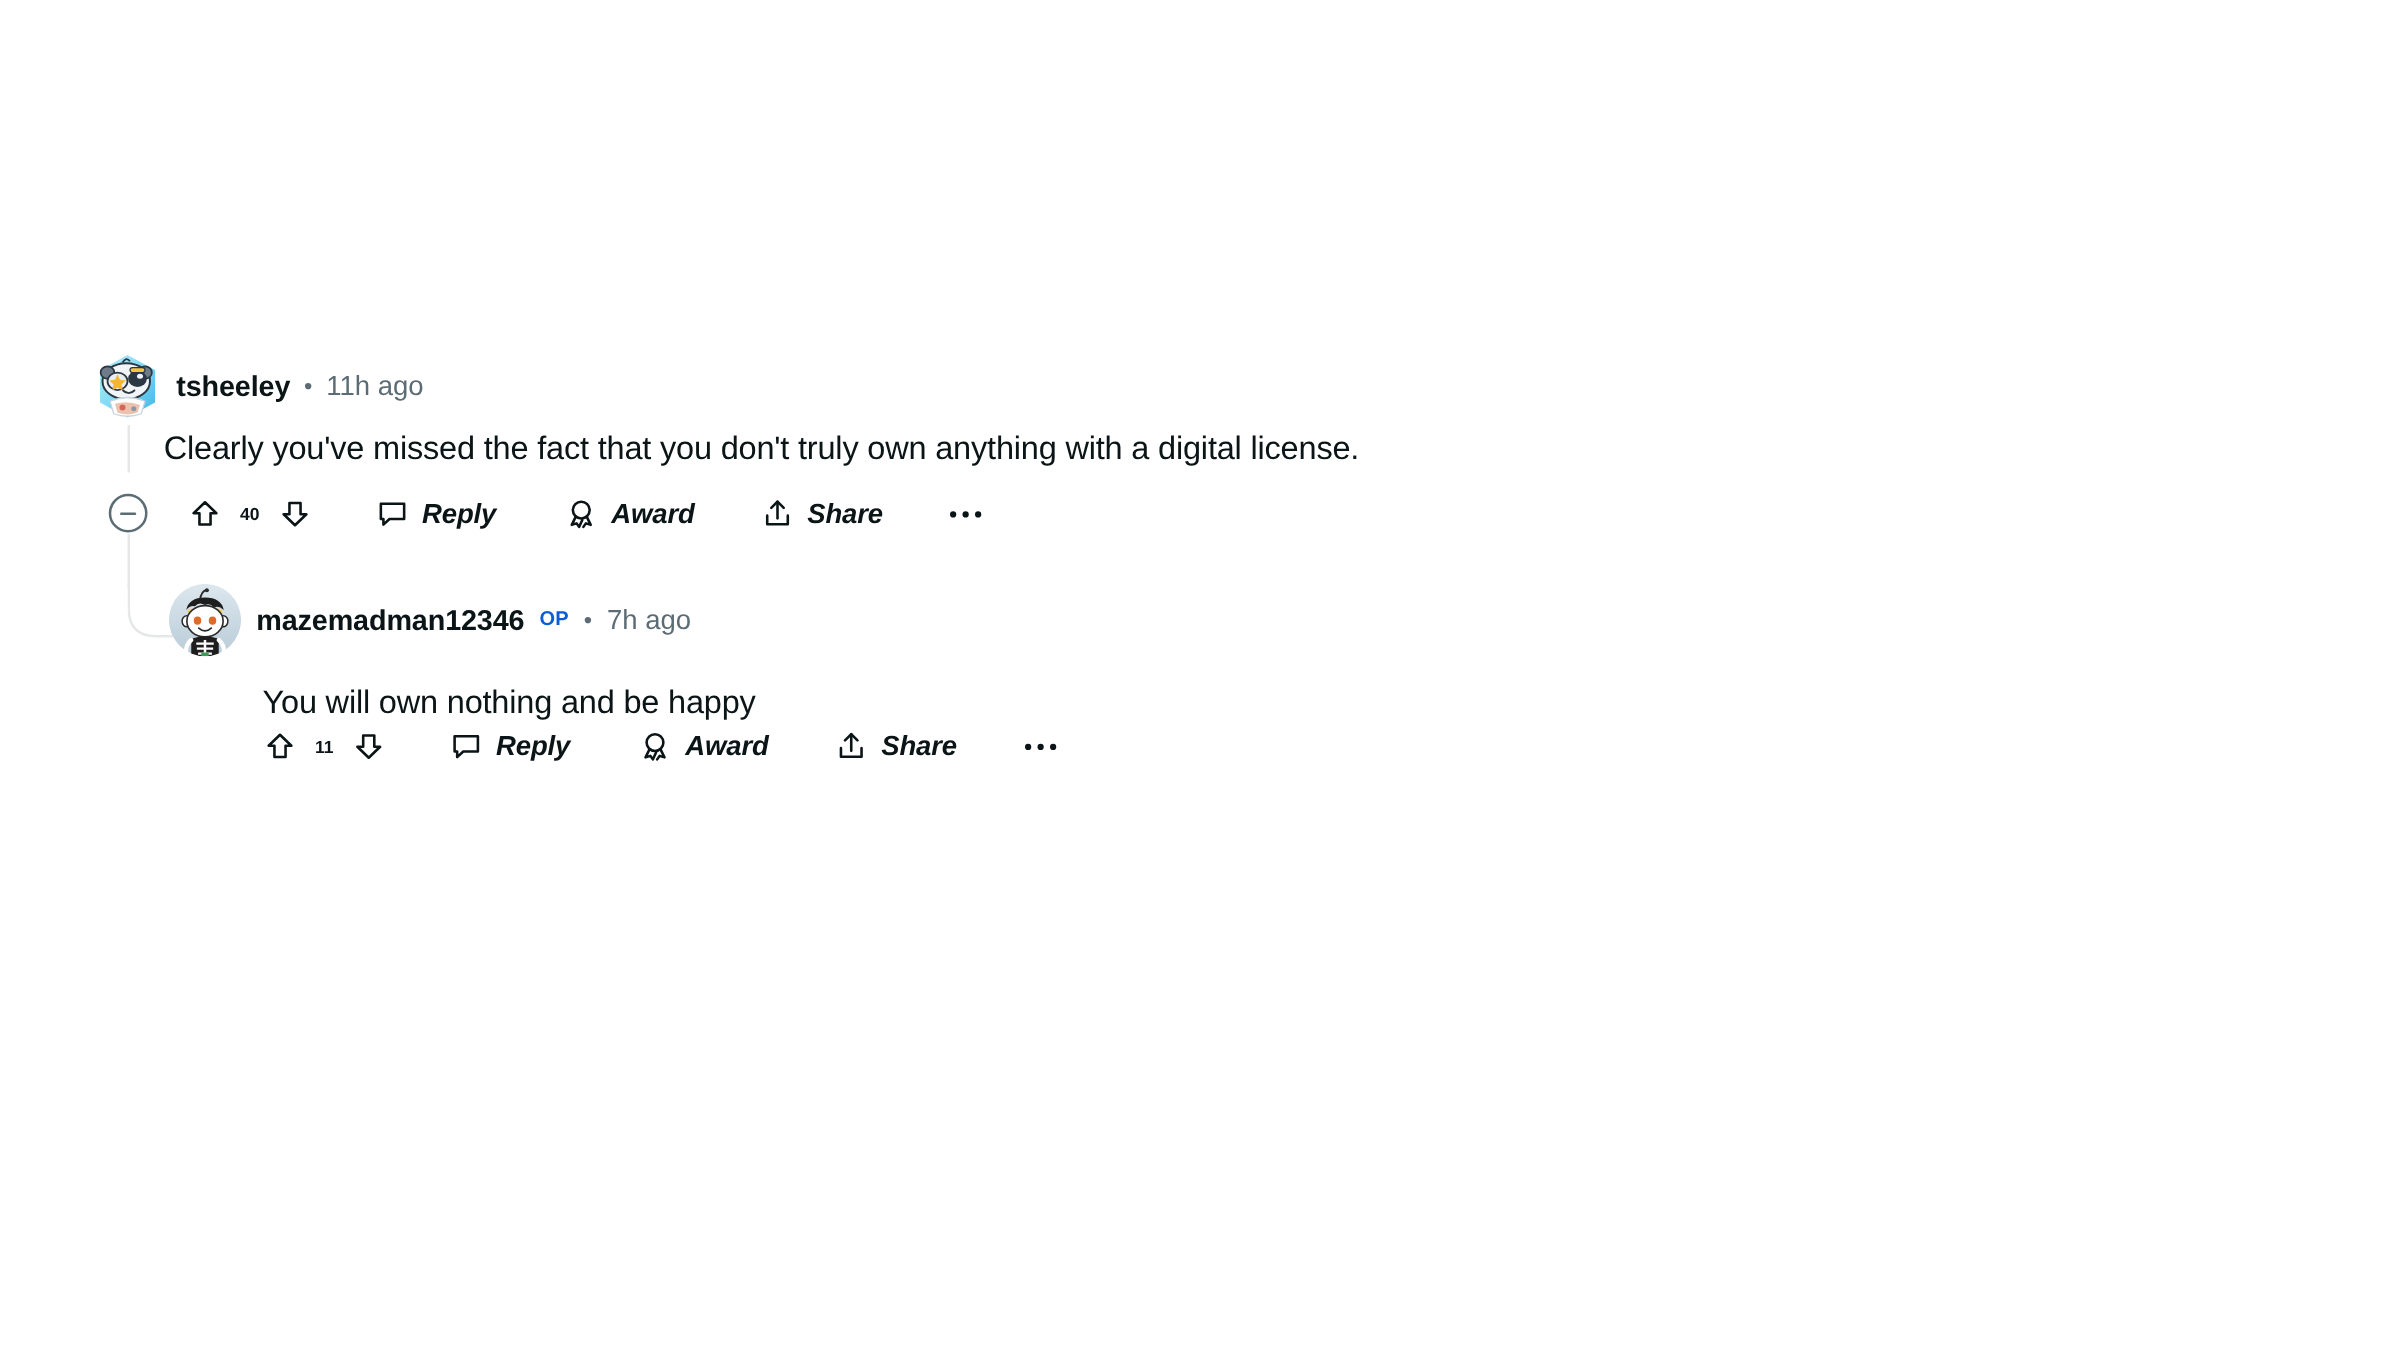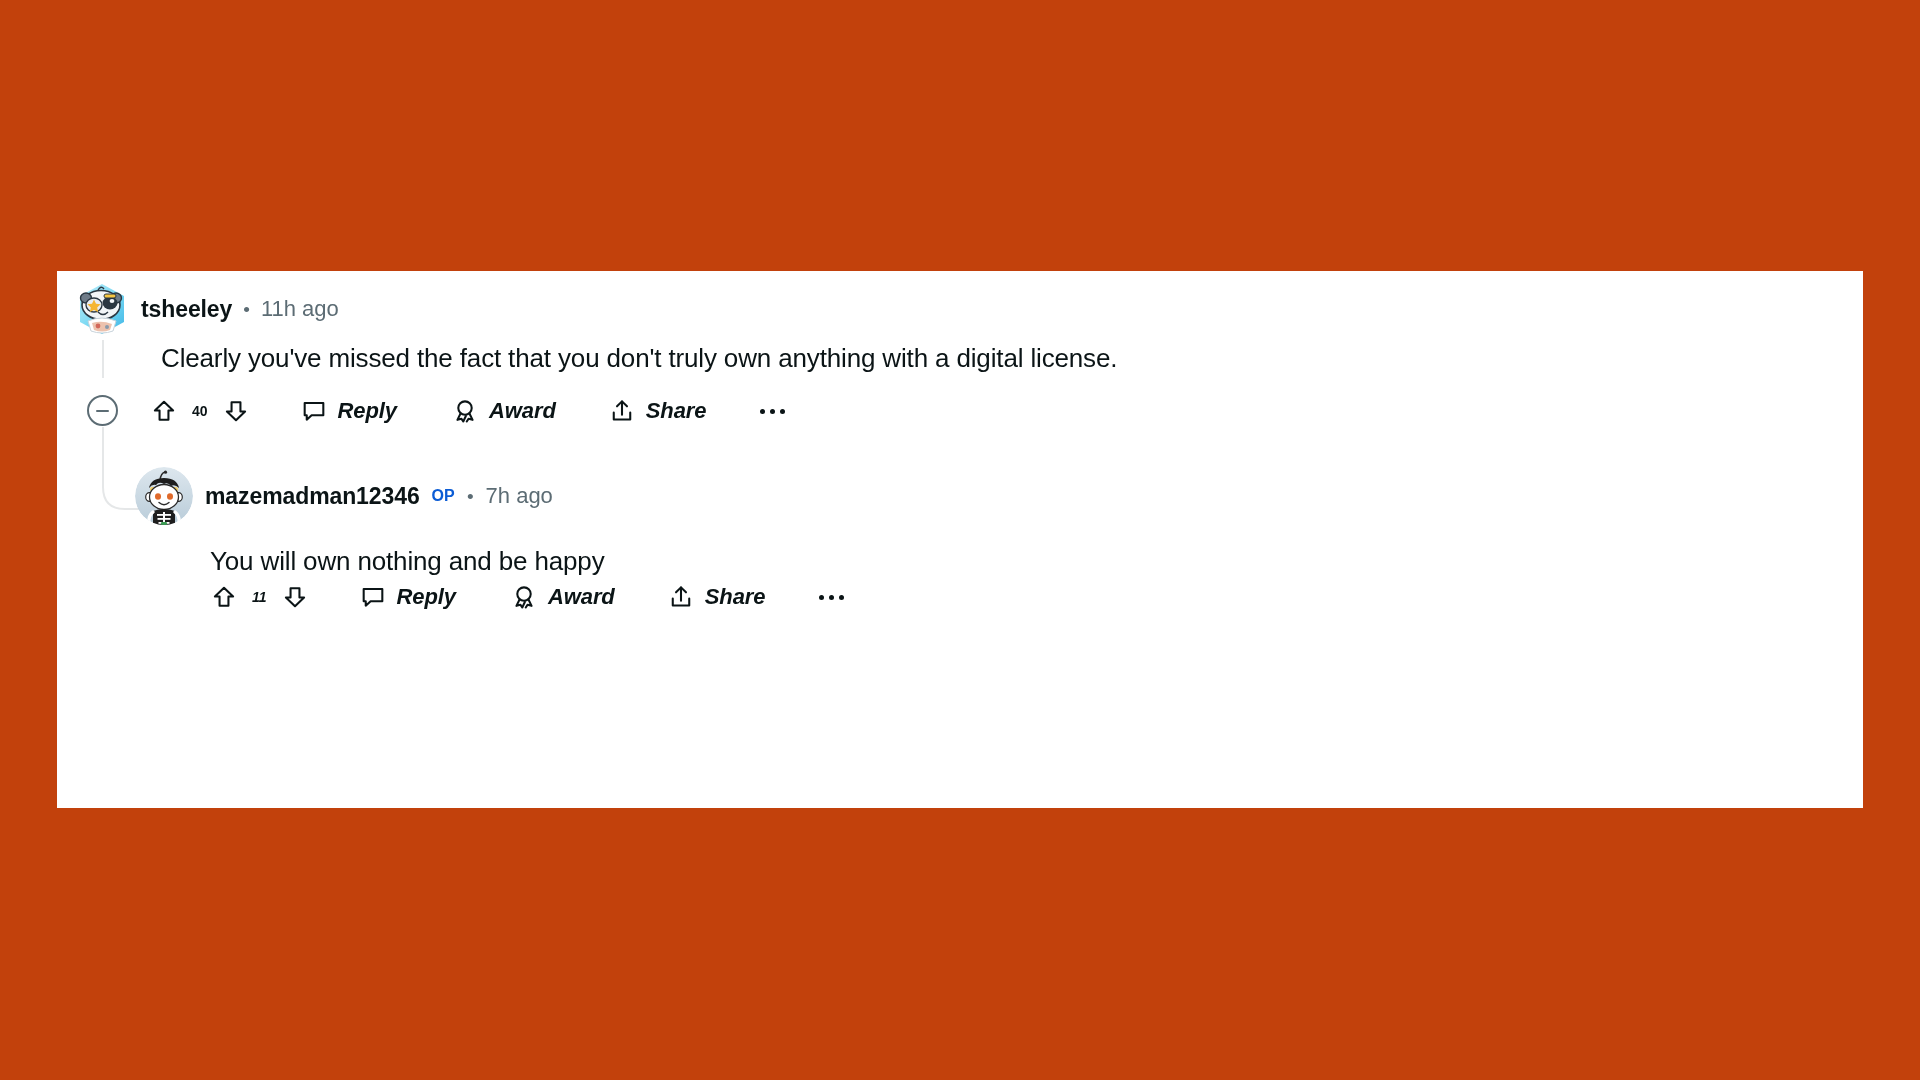--- a/index.html
+++ b/index.html
@@ -10,21 +10,21 @@
   body {
     background: #0FAF43;
     font-family: "Liberation Sans", sans-serif;
     -webkit-font-smoothing: antialiased;
   }
 
   #screen {
     position: relative;
     width: 1920px;
     height: 1080px;
-    background: #c2410c;
+    background: #ffffff;
   }
 
   
   .comment-card {
     position: absolute;
     left: 57px;
     top: 271px;
     width: 1806px;
     height: 537px;
     background: #FFFFFF;
@@ -233,21 +233,21 @@
               <circle cx="24" cy="45" r="2.4" fill="#D2685A"></circle>
               <circle cx="33" cy="46" r="2" fill="#8899AA"></circle>
             </svg>
           </div>
 
           <span class="username">tsheeley</span>
           <span class="meta-dot">•</span>
           <span class="timestamp">11h ago</span>
         </div>
 
-        <div class="cmt-body" style="position:absolute; left:104px; top:70px;">Clearly you've missed the fact that you don't truly own anything with a digital license.</div>
+        <div class="cmt-body" style="position:absolute; left:74px; top:70px;">Clearly you've missed the fact that you don't truly own anything with a digital license.</div>
 
         <div class="actions" style="position:absolute; left:90px; top:123px; gap:0;">
 
           <div class="icon-btn" style="padding:4px;">
             <svg class="icon" width="26" height="26" viewBox="0 0 24 24">
               <path d="M12 3.5 L3.6 11.6 h4.3 v8.4 h8.2 v-8.4 h4.3z" fill="none" stroke="#0B1416" stroke-width="1.9" stroke-linejoin="round" stroke-linecap="round"></path>
             </svg>
           </div>
           <span class="vote-count" style="margin:0 11px;">40</span>
 
@@ -342,21 +342,21 @@
 
         <div class="cmt-body" style="position:absolute; left:153px; top:273px;">You will own nothing and be happy</div>
 
         <div class="actions" style="position:absolute; left:150px; top:309px; gap:0;">
 
           <div class="icon-btn" style="padding:4px;">
             <svg class="icon" width="26" height="26" viewBox="0 0 24 24">
               <path d="M12 3.5 L3.6 11.6 h4.3 v8.4 h8.2 v-8.4 h4.3z" fill="none" stroke="#0B1416" stroke-width="1.9" stroke-linejoin="round" stroke-linecap="round"></path>
             </svg>
           </div>
-          <span class="vote-count" style="margin:0 11px;font-style:italic;">11</span>
+          <span class="vote-count" style="margin:0 11px;">11</span>
           <div class="icon-btn" style="padding:4px; margin-right:48px;">
             <svg class="icon" width="26" height="26" viewBox="0 0 24 24">
               <path d="M12 20.5 L20.4 12.4 h-4.3 V4 H7.9 v8.4 H3.6z" fill="none" stroke="#0B1416" stroke-width="1.9" stroke-linejoin="round" stroke-linecap="round"></path>
             </svg>
           </div>
 
           <div class="act" style="margin-right:55px;">
             <svg class="icon" width="26" height="26" viewBox="0 0 24 24">
               <path d="M3.4 4.6 h17.2 v11.3 h-10.8 l-4.5 4.1 v-4.1 h-1.9z" fill="none" stroke="#0B1416" stroke-width="1.9" stroke-linejoin="round" stroke-linecap="round"></path>
             </svg>

